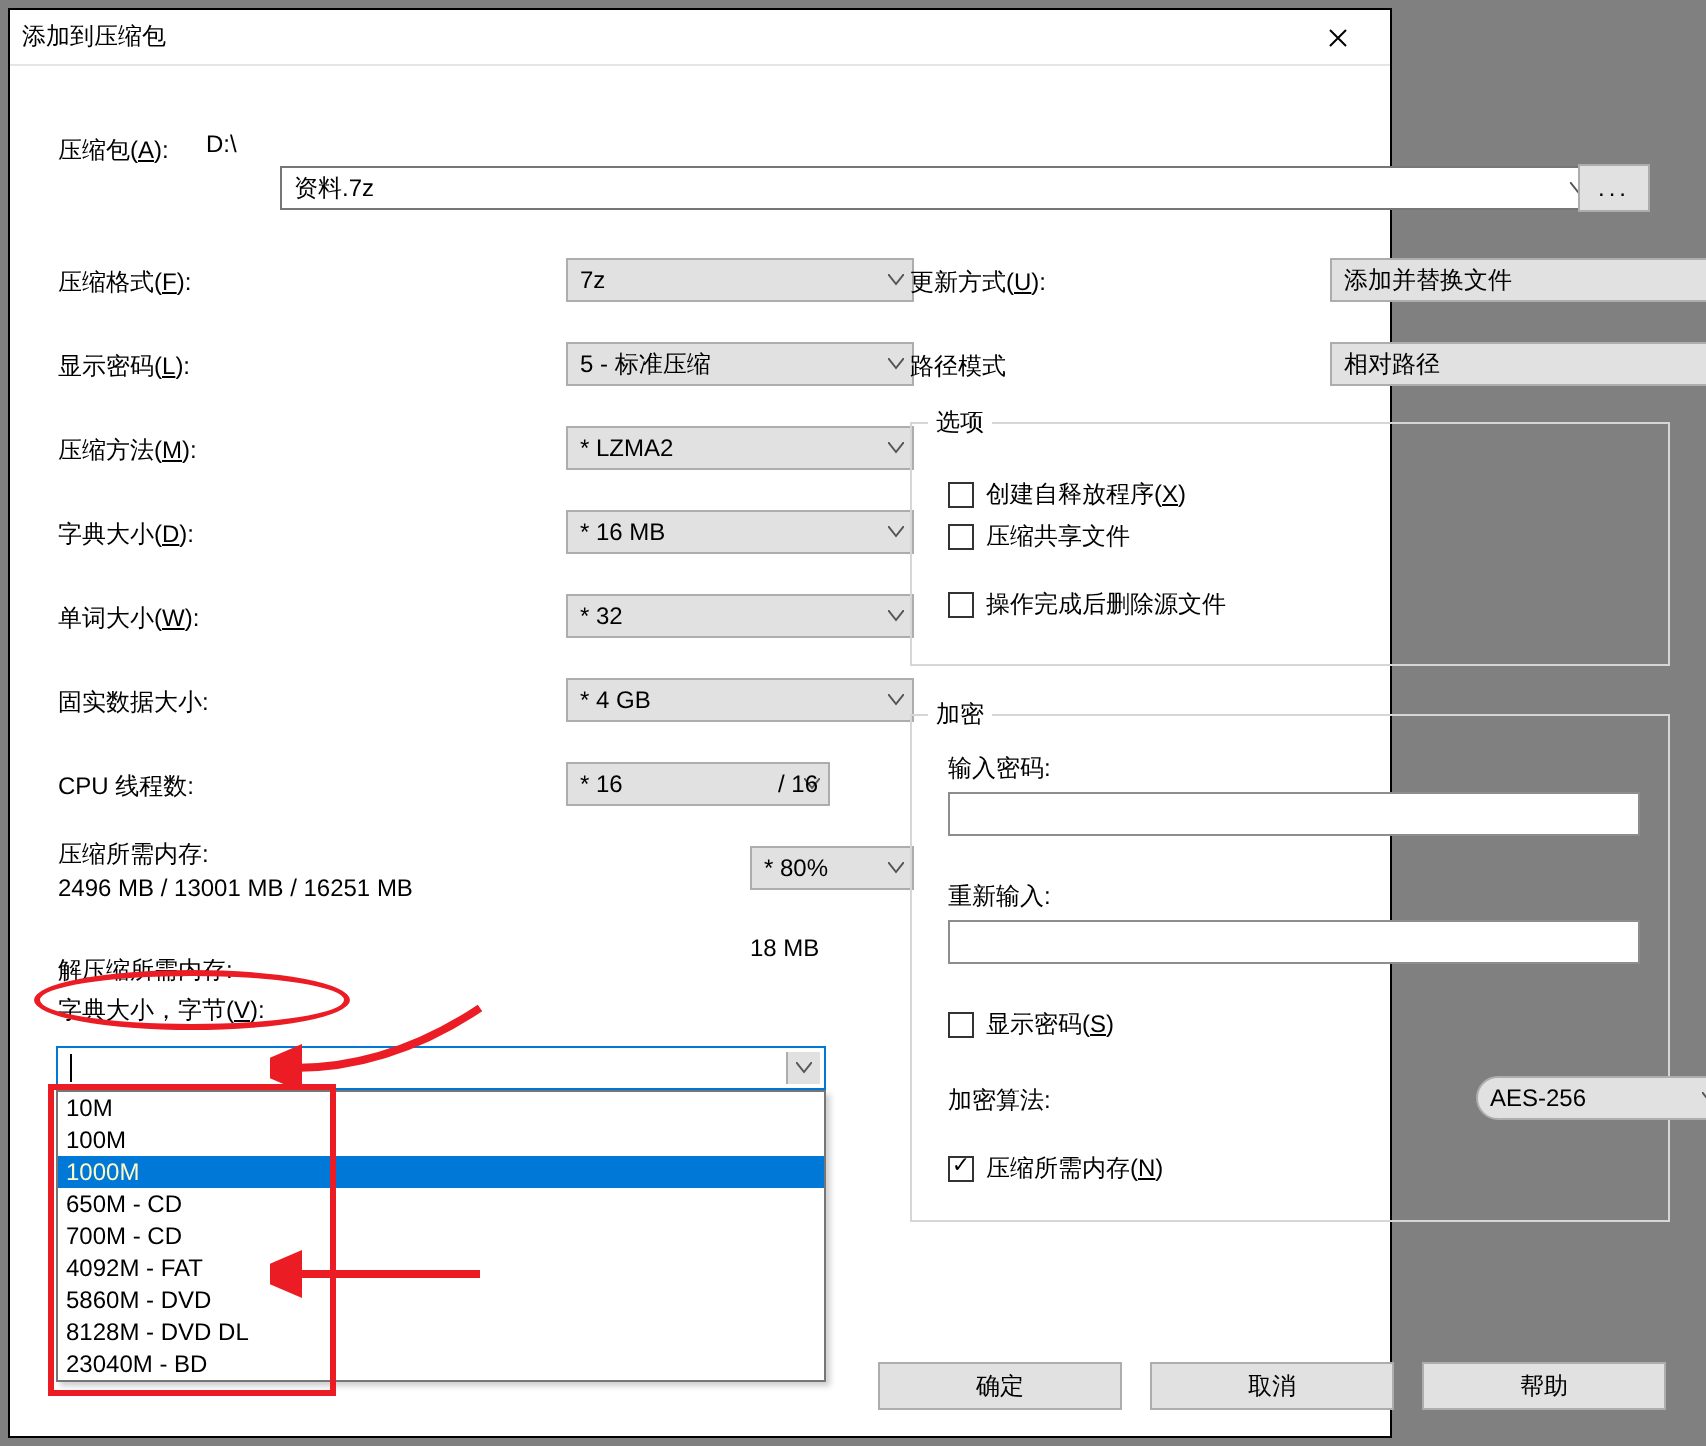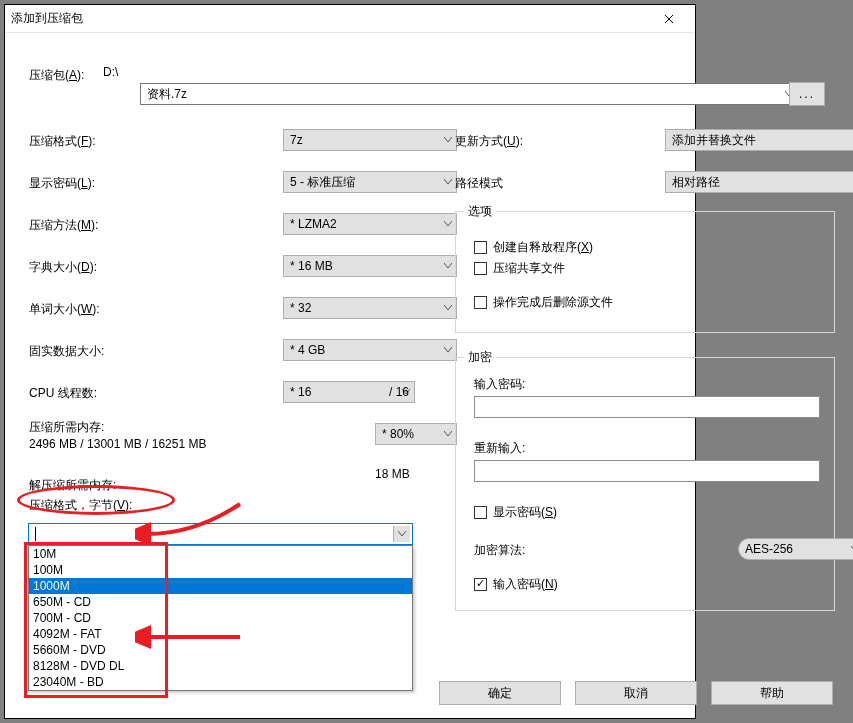--- a/index.html
+++ b/index.html
@@ -143,40 +143,40 @@
         <span class="arrow">
           <svg viewBox="0 0 8 6">
             <path d="M0 0 L4 5 L8 0" fill="none" stroke="#555"></path>
           </svg>
         </span>
       </div>
 
     <div class="label" style="left:24px; top:444px;">解压缩所需内存:</div>
     <div class="label" style="left:370px; top:434px;">18 MB</div>
 
-    <div class="label" style="left:24px; top:464px;"><span>压缩格式，字节(</span><span class="u">V</span><span>):</span></div>
+    <div class="label" style="left:24px; top:464px;"><span>字典大小，字节(</span><span class="u">V</span><span>):</span></div>
     <div class="combobox-input" style="left:23px; top:490px; width:385px;">
       <div class="inner">
           <span class="cursor"></span>
         </div>
       <div class="dd-btn">
           <svg viewBox="0 0 8 6" width="8" height="6">
             <path d="M0 0 L4 5 L8 0" fill="none" stroke="#555"></path>
           </svg>
         </div>
     </div>
     <div class="dropdown-list" style="left:23px; top:512px; width:385px;">
 
     <div class="dropdown-item">10M</div>
         <div class="dropdown-item">100M</div>
         <div class="dropdown-item selected">1000M</div>
         <div class="dropdown-item">650M - CD</div>
         <div class="dropdown-item">700M - CD</div>
         <div class="dropdown-item">4092M - FAT</div>
-        <div class="dropdown-item">5660M - DVD</div>
+        <div class="dropdown-item">5860M - DVD</div>
         <div class="dropdown-item">8128M - DVD DL</div>
         <div class="dropdown-item">23040M - BD</div>
       </div>
 
     <div class="label" style="left:450px; top:100px;"><span>更新方式(</span><span class="u">U</span><span>):</span></div>
     <div class="select" style="left:616px; top:96px; width:214px;">
         <span>添加并替换文件</span>
         <span class="arrow">
           <svg viewBox="0 0 8 6">
             <path d="M0 0 L4 5 L8 0" fill="none" stroke="#555"></path>
@@ -227,21 +227,21 @@
           <span>AES-256</span>
           <span class="arrow">
             <svg viewBox="0 0 8 6">
               <path d="M0 0 L4 5 L8 0" fill="none" stroke="#555"></path>
             </svg>
           </span>
         </div>
 
       <div class="checkbox-row" style="left:18px; top:218px;">
         <span class="checkbox checked"></span>
-        <span><span>输入密码(</span><span class="u">N</span><span>)</span></span>
+        <span><span>压缩所需内存(</span><span class="u">N</span><span>)</span></span>
       </div>
     </div>
 
     <div class="button" style="left:434px; top:648px; width:122px;">确定</div>
     <div class="button" style="left:570px; top:648px; width:122px;">取消</div>
     <div class="button" style="left:706px; top:648px; width:122px;">帮助</div>
 
     <div class="red-ellipse" style="left:12px; top:452px; width:158px; height:30px;"></div>
     <div class="red-rect" style="left:19px; top:509px; width:144px; height:156px;"></div>
     <svg class="red-arrow" style="left:130px; top:465px; width:110px; height:45px;">

